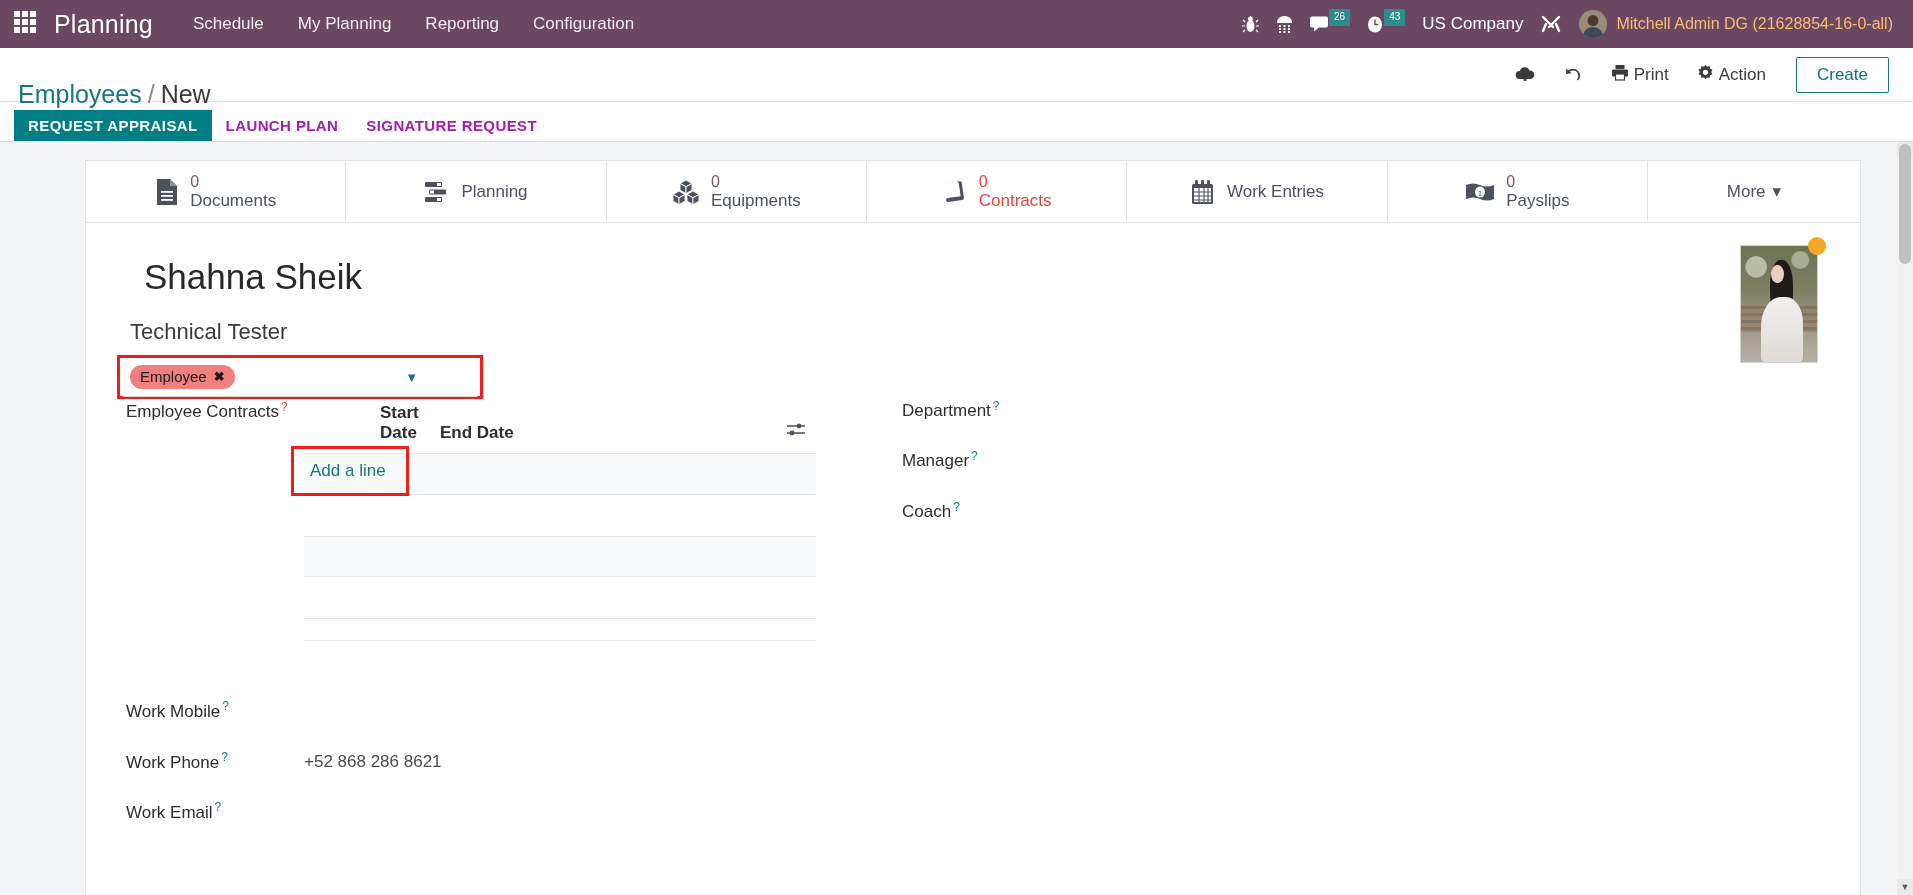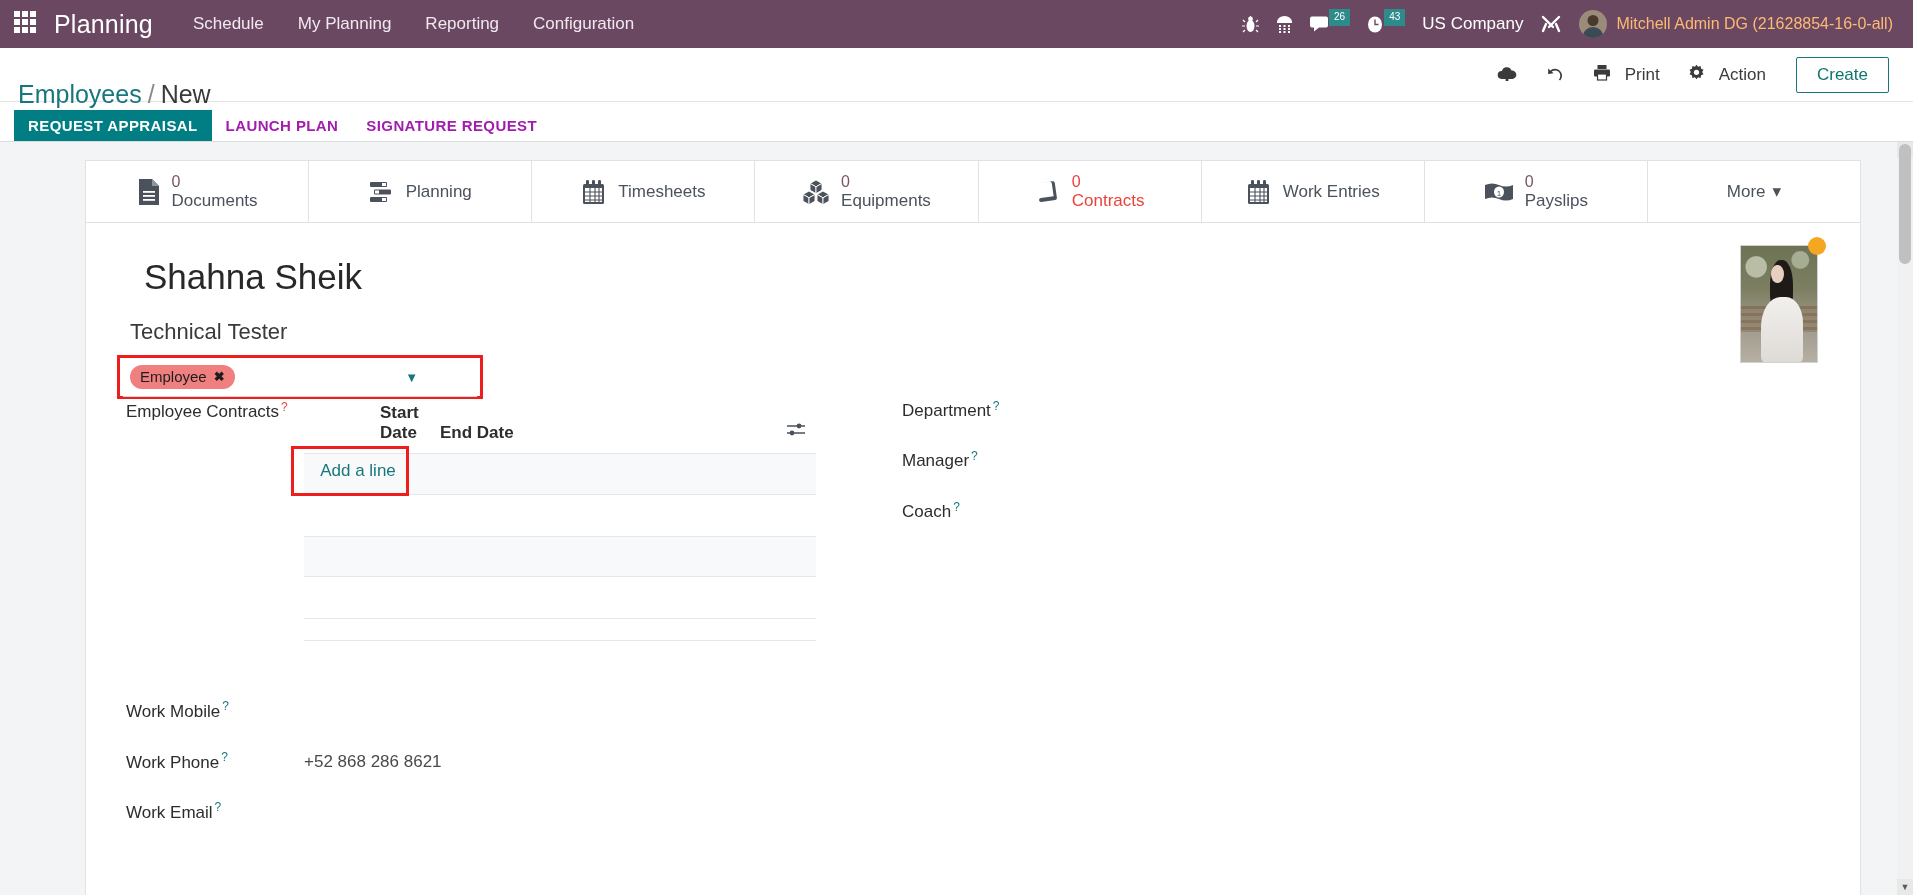--- a/index.html
+++ b/index.html
@@ -114,21 +114,21 @@
     cursor: pointer;
     background: none; border: none;
     font-family: inherit;
   }
   .txt-btn {
     color: #3b3b3b;
     font-size: 17px;
     padding: 0 14px;
     display: inline-flex;
     align-items: center;
-    gap: 14px;
+    gap: 5px;
     cursor: pointer;
     background: none; border: none;
     font-family: inherit;
     white-space: nowrap;
   }
   .create-btn {
     border: 1px solid #17777d;
     color: #0f766e;
     background: #fff;
     font-size: 17px;
@@ -309,21 +309,20 @@
     position: relative;
   }
   .addline-box {
     border: 3px solid #f01d1d;
     position: absolute;
     left: -13px; top: -8px;
     width: 118px; height: 50px;
     display: flex; align-items: center;
     padding-left: 16px;
     background: transparent;
-    justify-content: center;
   }
   .addline-txt { color: #17777d; font-size: 17px; cursor: pointer; }
   .o2m-filler { height: 40px; border-bottom: 1px solid #e4e6e9; background: #f8f9fa; }
   .o2m-filler2 { height: 42px; border-bottom: 1px solid #e4e6e9; background: #ffffff; }
   .o2m-filler3 { height: 22px; border-bottom: 1px solid #e4e6e9; background: #ffffff; }
 
   .rfield { margin-bottom: 28px; }
 
   .contact-block { margin-top: 58px; }
   .crow { display: flex; align-items: baseline; margin-bottom: 28px; }
@@ -523,41 +522,20 @@
             <rect x="1" y="17" width="17" height="5" rx="1"></rect>
                 <rect x="13" y="18" width="4" height="3" fill="#fff"></rect>
               </g>
             </svg>
         </span>
         <span class="stat-text">
           <span class="stat-lbl">Planning</span>
         </span>
       </button>
 
-      <button class="stat-btn">
-        <span class="stat-ico">
-          <svg width="26" height="26" viewBox="0 0 26 26">
-              <g fill="#4b525c">
-            <rect x="5" y="1" width="3" height="5" rx="1.2"></rect>
-                <rect x="11" y="1" width="3" height="5" rx="1.2"></rect>
-                <rect x="17" y="1" width="3" height="5" rx="1.2"></rect>
-            <rect x="2" y="5" width="21" height="20" rx="1.5"></rect>
-            <g fill="#fff">
-                  <rect x="4" y="9" width="17" height="14"></rect>
-                </g>
-            <g stroke="#4b525c" stroke-width="1.1">
-              <path d="M4 13 H21 M4 17 H21 M4 21 H21 M9 9 V23 M14 9 V23 M18 9 V23"></path>
-                </g>
-              </g>
-            </svg>
-        </span>
-        <span class="stat-text">
-          <span class="stat-lbl">Timesheets</span>
-        </span>
-      </button>
 
       <button class="stat-btn">
         <span class="stat-ico">
           <svg width="28" height="26" viewBox="0 0 28 26">
               <g fill="#4b525c" stroke="#fff" stroke-width="0.9">
             <path d="M14 1 l6 3.4 l-6 3.4 l-6 -3.4 z"></path>
                 <path d="M8 4.4 v6.8 l6 3.4 v-6.8 z"></path>
                 <path d="M20 4.4 v6.8 l-6 3.4 v-6.8 z"></path>
             <path d="M7 12 l6 3.4 l-6 3.4 l-6 -3.4 z"></path>
                 <path d="M1 15.4 v6.8 l6 3.4 v-6.8 z"></path>

